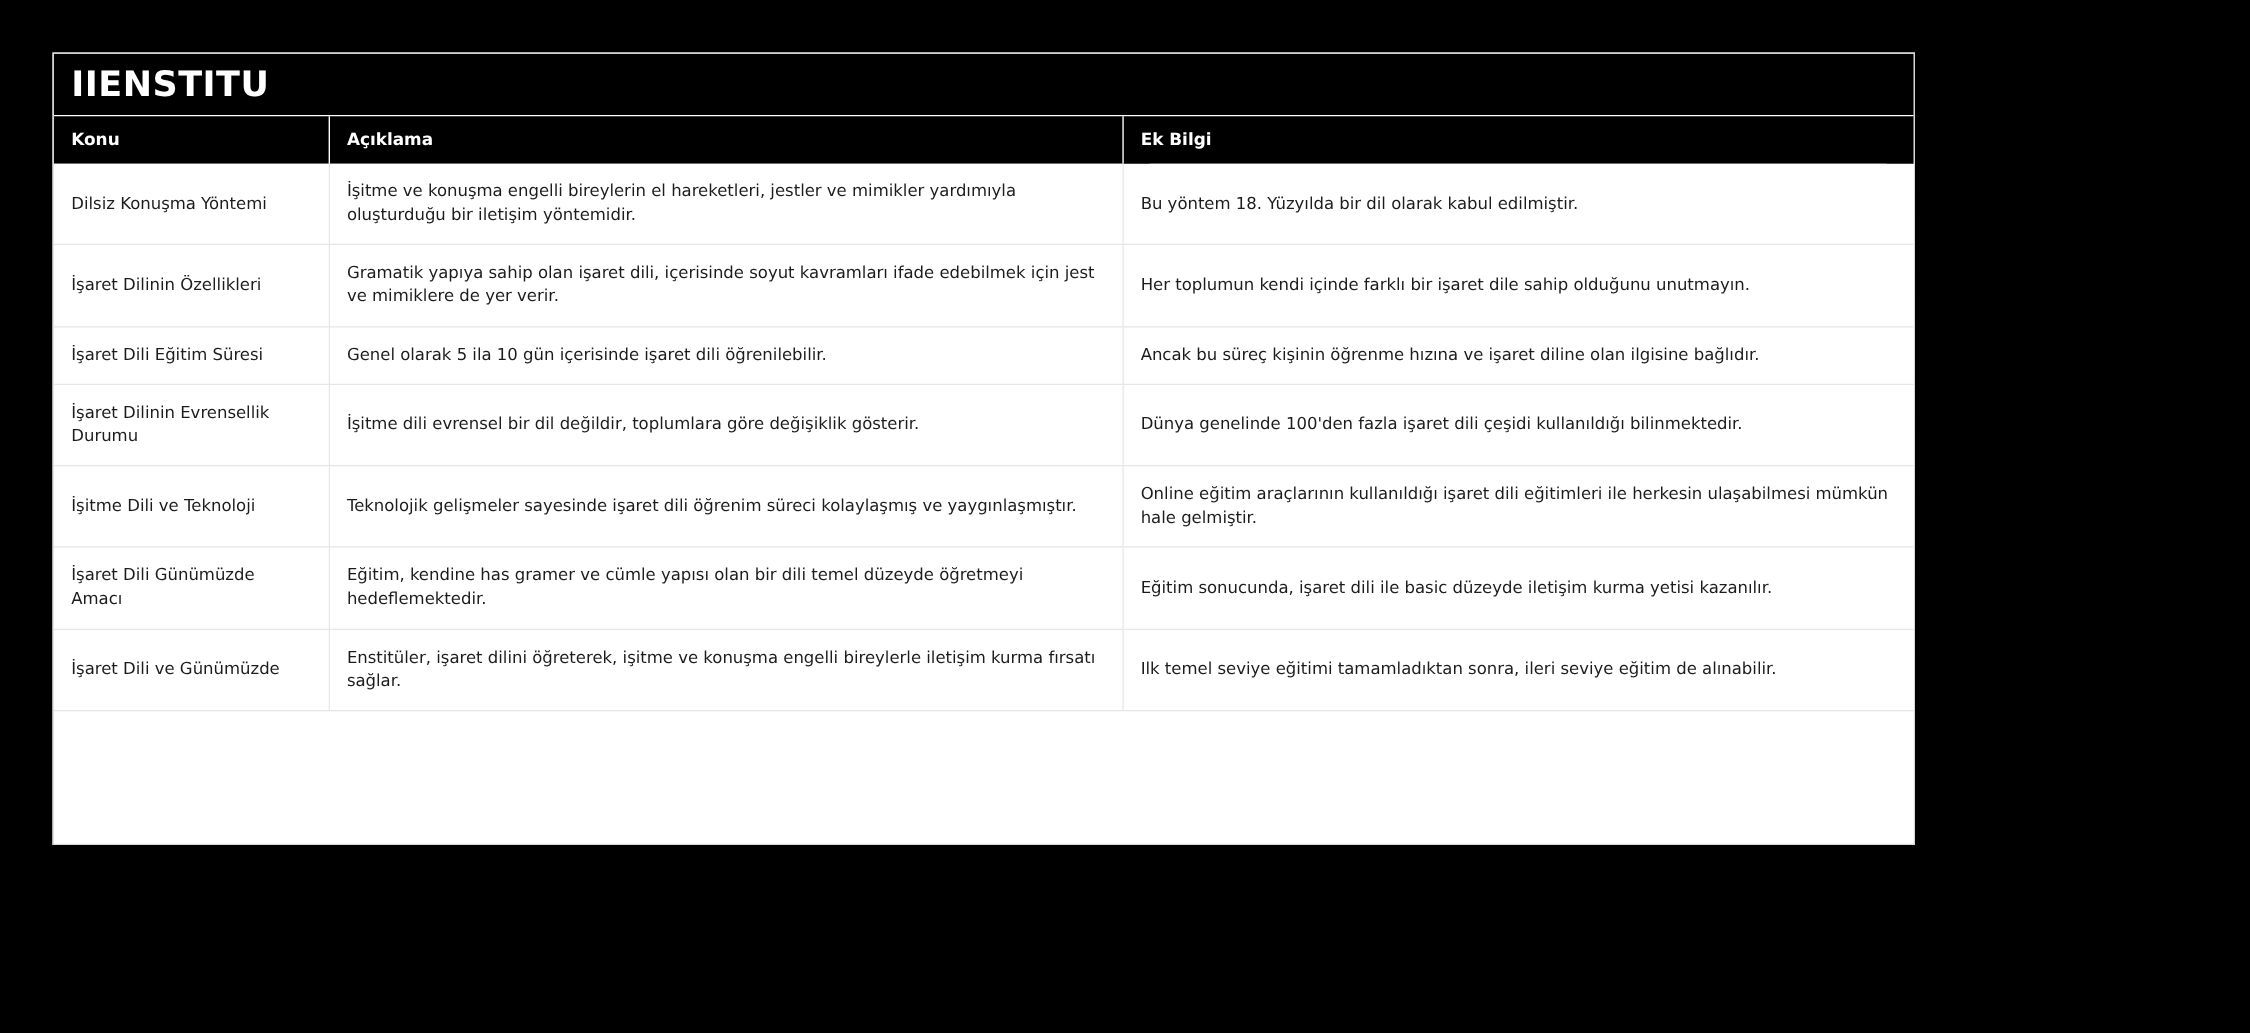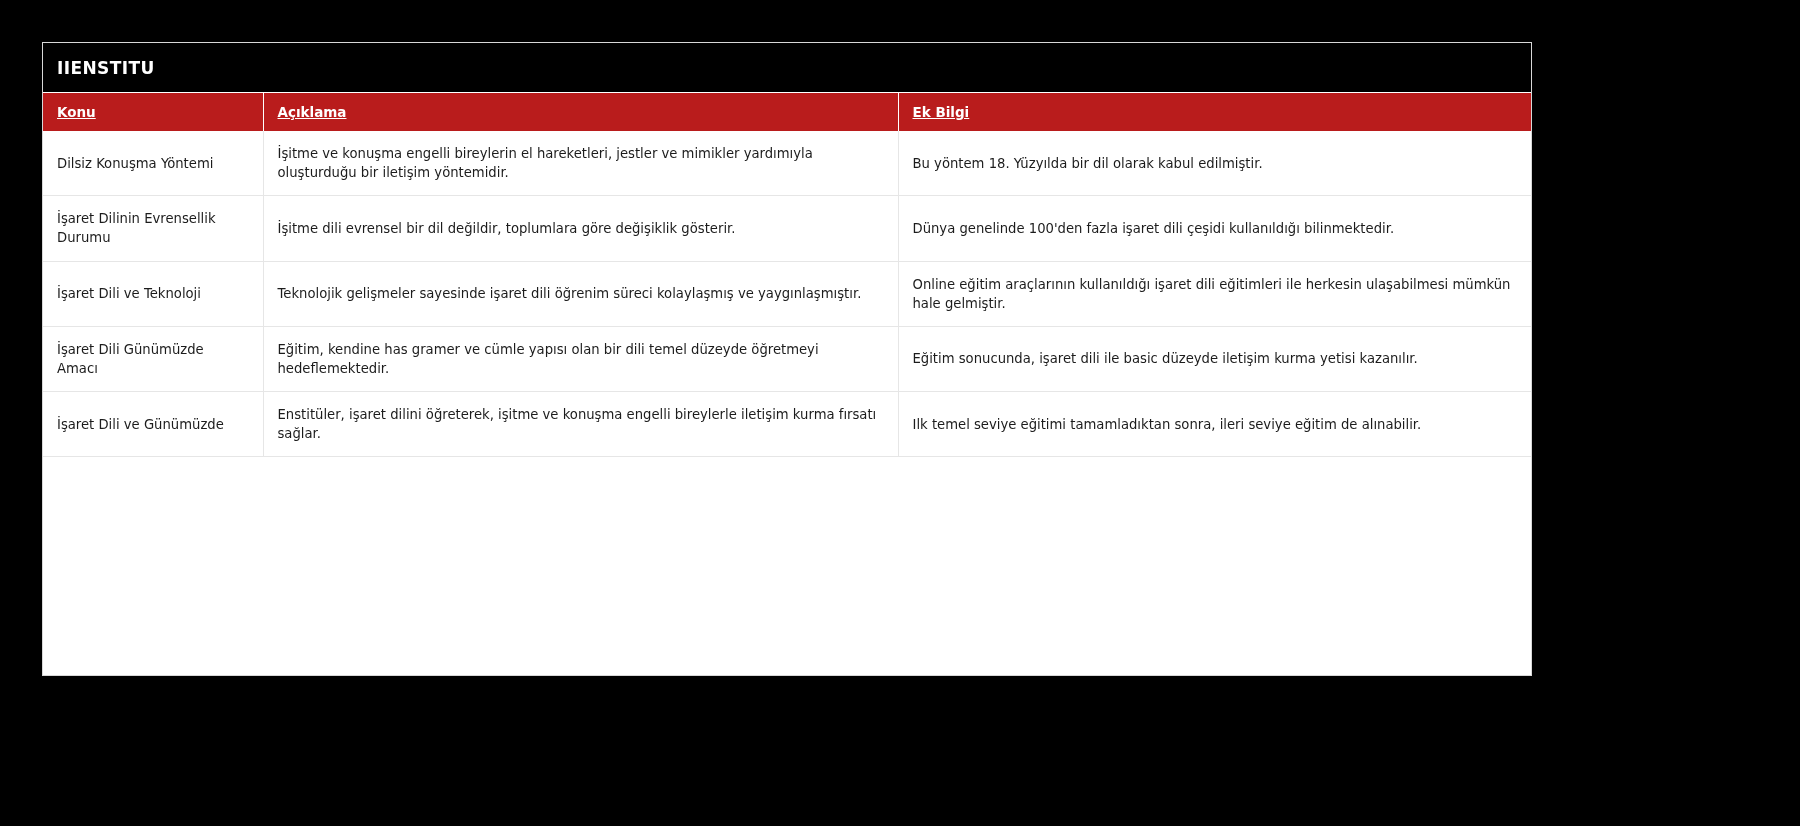--- a/index.html
+++ b/index.html
@@ -38,44 +38,43 @@
     height: 50px;
     display: flex;
     align-items: center;
     padding-left: 14px;
     box-sizing: border-box;
     border-bottom: 1px solid #ffffff;
   }
 
   .brand-title {
     color: #ffffff;
-    font-size: 17px;
+    font-size: 28px;
     font-weight: bold;
     letter-spacing: 0.4px;
     font-family: "DejaVu Sans", "Liberation Sans", sans-serif;
   }
 
   table.data-table {
     width: 100%;
     border-collapse: collapse;
     table-layout: fixed;
     background: #ffffff;
   }
 
   table.data-table thead th {
-    background: #b91c1c;
+    background: #000000;
     color: #ffffff;
     font-size: 13.5px;
     font-weight: bold;
     text-align: left;
     padding: 11px 14px;
     border-right: 1px solid #ffffff;
     vertical-align: middle;
     box-sizing: border-box;
-    text-decoration: underline;
   }
   table.data-table thead th:last-child {
     border-right: none;
     margin-left: 16px;
   }
 
   table.data-table tbody td {
     font-size: 13.2px;
     color: #1c1c1c;
     line-height: 1.45;
@@ -122,26 +121,36 @@
           <th>Ek Bilgi</th>
         </tr>
       </thead>
       <tbody id="table-body">
           <tr>
             <td class="cell-konu">Dilsiz Konuşma Yöntemi</td>
             <td>İşitme ve konuşma engelli bireylerin el hareketleri, jestler ve mimikler yardımıyla oluşturduğu bir iletişim yöntemidir.</td>
             <td>Bu yöntem 18. Yüzyılda bir dil olarak kabul edilmiştir.</td>
           </tr>
           <tr>
+            <td class="cell-konu">İşaret Dilinin Özellikleri</td>
+            <td>Gramatik yapıya sahip olan işaret dili, içerisinde soyut kavramları ifade edebilmek için jest ve mimiklere de yer verir.</td>
+            <td>Her toplumun kendi içinde farklı bir işaret dile sahip olduğunu unutmayın.</td>
+          </tr>
+          <tr>
+            <td class="cell-konu">İşaret Dili Eğitim Süresi</td>
+            <td>Genel olarak 5 ila 10 gün içerisinde işaret dili öğrenilebilir.</td>
+            <td>Ancak bu süreç kişinin öğrenme hızına ve işaret diline olan ilgisine bağlıdır.</td>
+          </tr>
+          <tr>
             <td class="cell-konu">İşaret Dilinin Evrensellik Durumu</td>
             <td>İşitme dili evrensel bir dil değildir, toplumlara göre değişiklik gösterir.</td>
             <td>Dünya genelinde 100'den fazla işaret dili çeşidi kullanıldığı bilinmektedir.</td>
           </tr>
           <tr>
-            <td class="cell-konu">İşaret Dili ve Teknoloji</td>
+            <td class="cell-konu">İşitme Dili ve Teknoloji</td>
             <td>Teknolojik gelişmeler sayesinde işaret dili öğrenim süreci kolaylaşmış ve yaygınlaşmıştır.</td>
             <td>Online eğitim araçlarının kullanıldığı işaret dili eğitimleri ile herkesin ulaşabilmesi mümkün hale gelmiştir.</td>
           </tr>
           <tr>
             <td class="cell-konu">İşaret Dili Günümüzde Amacı</td>
             <td>Eğitim, kendine has gramer ve cümle yapısı olan bir dili temel düzeyde öğretmeyi hedeflemektedir.</td>
             <td>Eğitim sonucunda, işaret dili ile basic düzeyde iletişim kurma yetisi kazanılır.</td>
           </tr>
           <tr>
             <td class="cell-konu">İşaret Dili ve Günümüzde</td>

